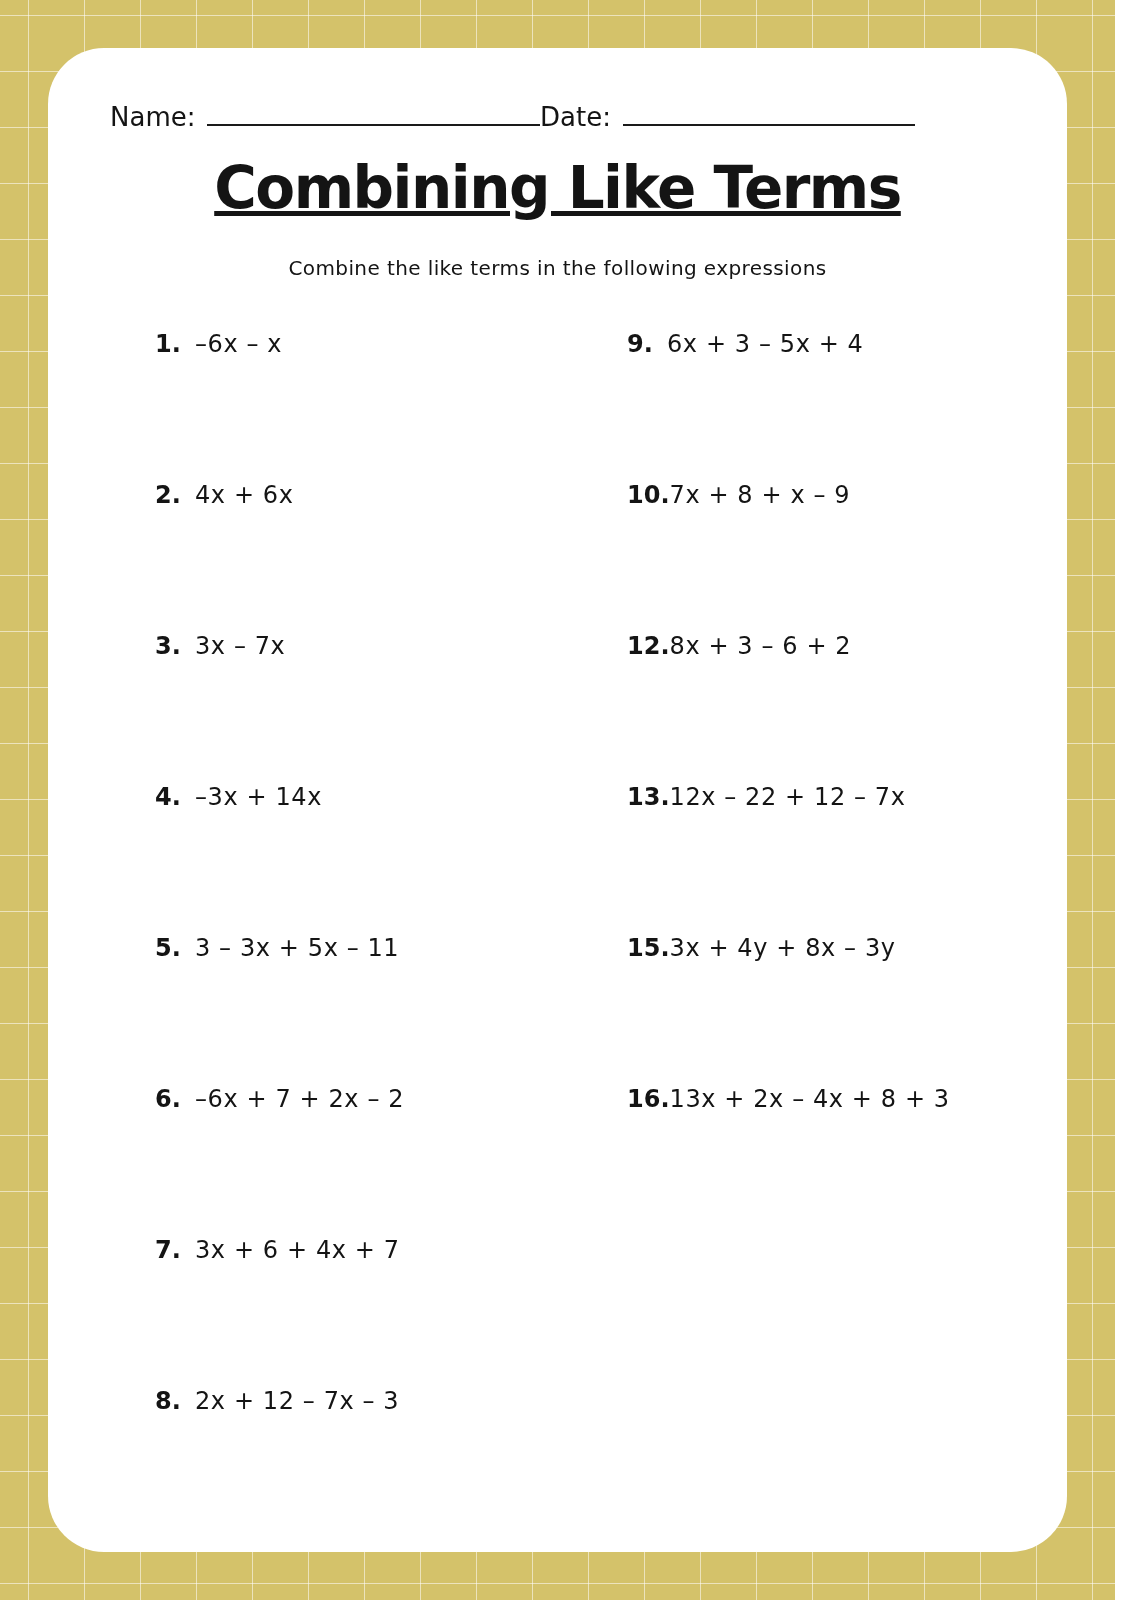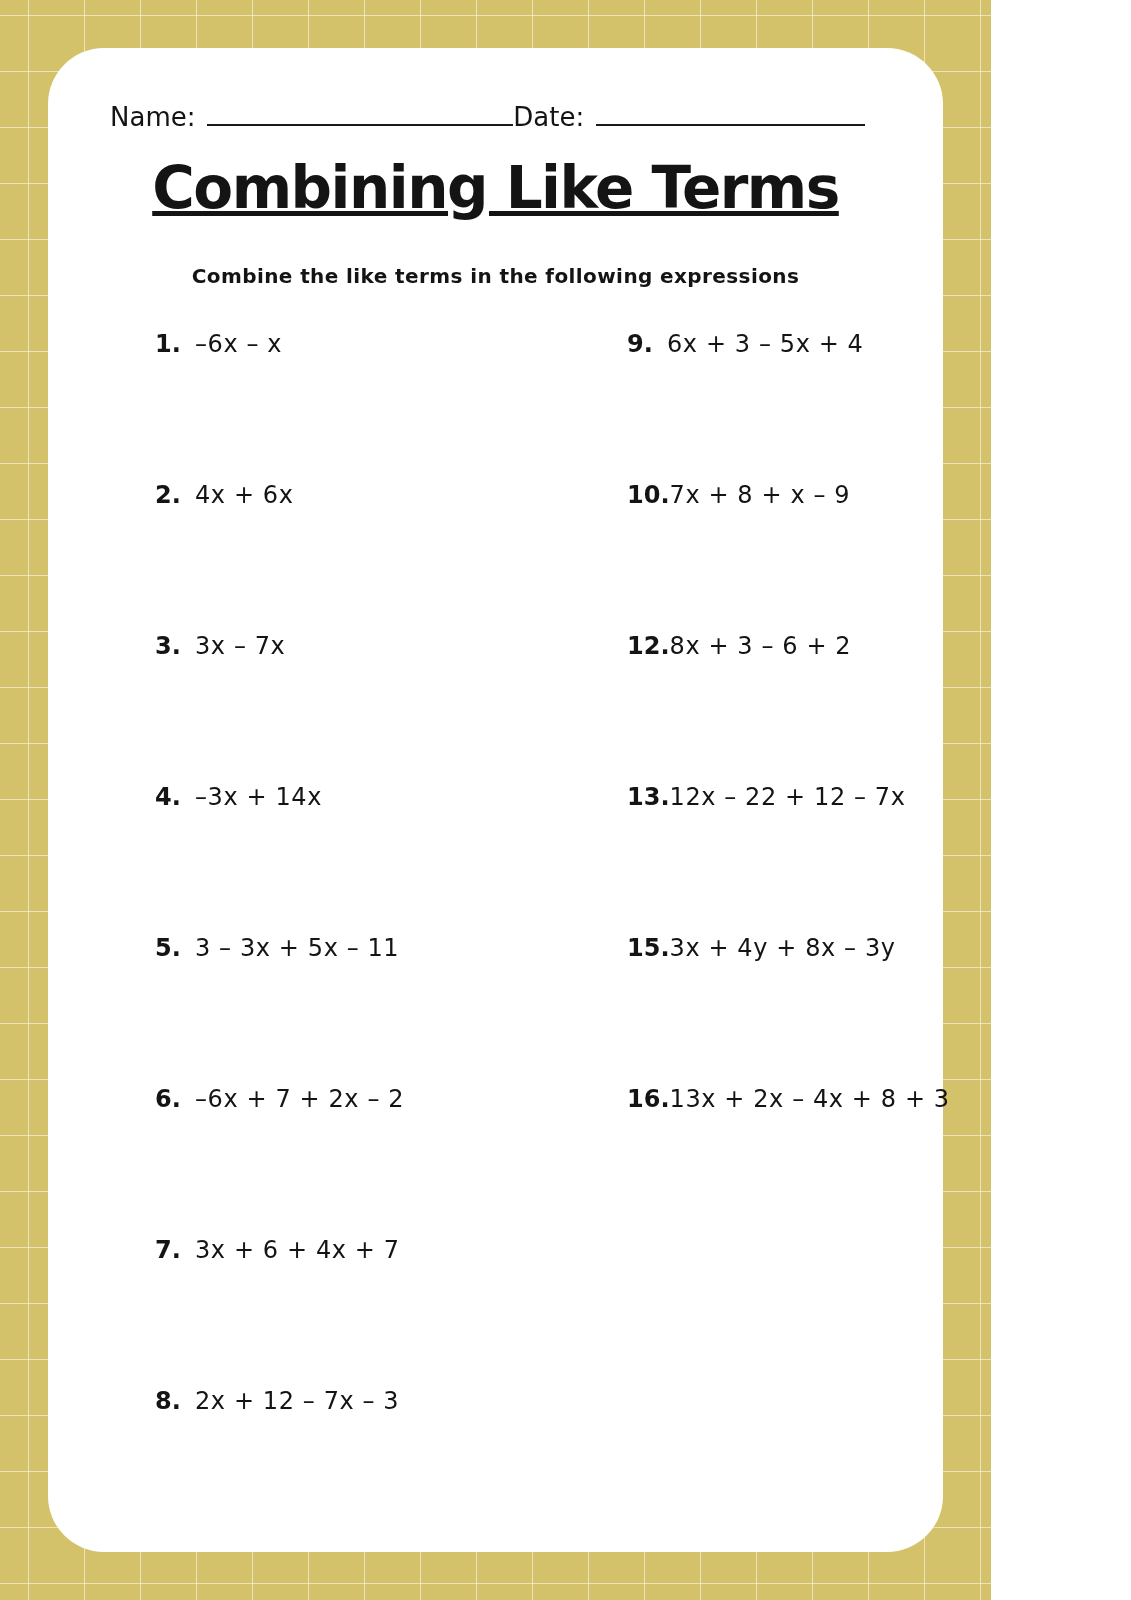--- a/index.html
+++ b/index.html
@@ -10,21 +10,21 @@
   }
   * { box-sizing: border-box; }
   html, body { margin: 0; padding: 0; }
   body {
     width: 1131px; height: 1600px;
     font-family: "DejaVu Sans", "Liberation Sans", sans-serif;
     color: var(--text-color);
   }
   .page {
     position: relative;
-    width: 991px; height: 1600px;
+    width: 1115px; height: 1600px;
     background-color: var(--border-color);
     background-image:
       linear-gradient(to right, var(--grid-line-color) 1.5px, transparent 1.5px),
       linear-gradient(to bottom, var(--grid-line-color) 1.5px, transparent 1.5px);
     background-size: 56px 56px;
     background-position: 28px 15px;
     overflow: hidden;
   }
   .card {
     position: absolute;
@@ -55,24 +55,24 @@
     margin: 0;
     text-align: center;
     font-size: 58px;
     font-weight: 800;
     letter-spacing: -1.5px;
     text-decoration: underline;
   }
   .subtitle {
     position: absolute;
     top: 204px; left: 0; right: 0;
-    margin: 12px;
+    margin: 4px;
     text-align: center;
     font-size: 20px;
-    font-weight: 700;
+    font-weight: 400;
     letter-spacing: 0.4px;
   }
   .problems {
     position: absolute;
     top: 282px; left: 107px; right: 50px;
     display: grid;
     grid-template-columns: 472px 1fr;
   }
   .col { display: grid; grid-auto-rows: 151px; align-items: start; }
   .problem {

